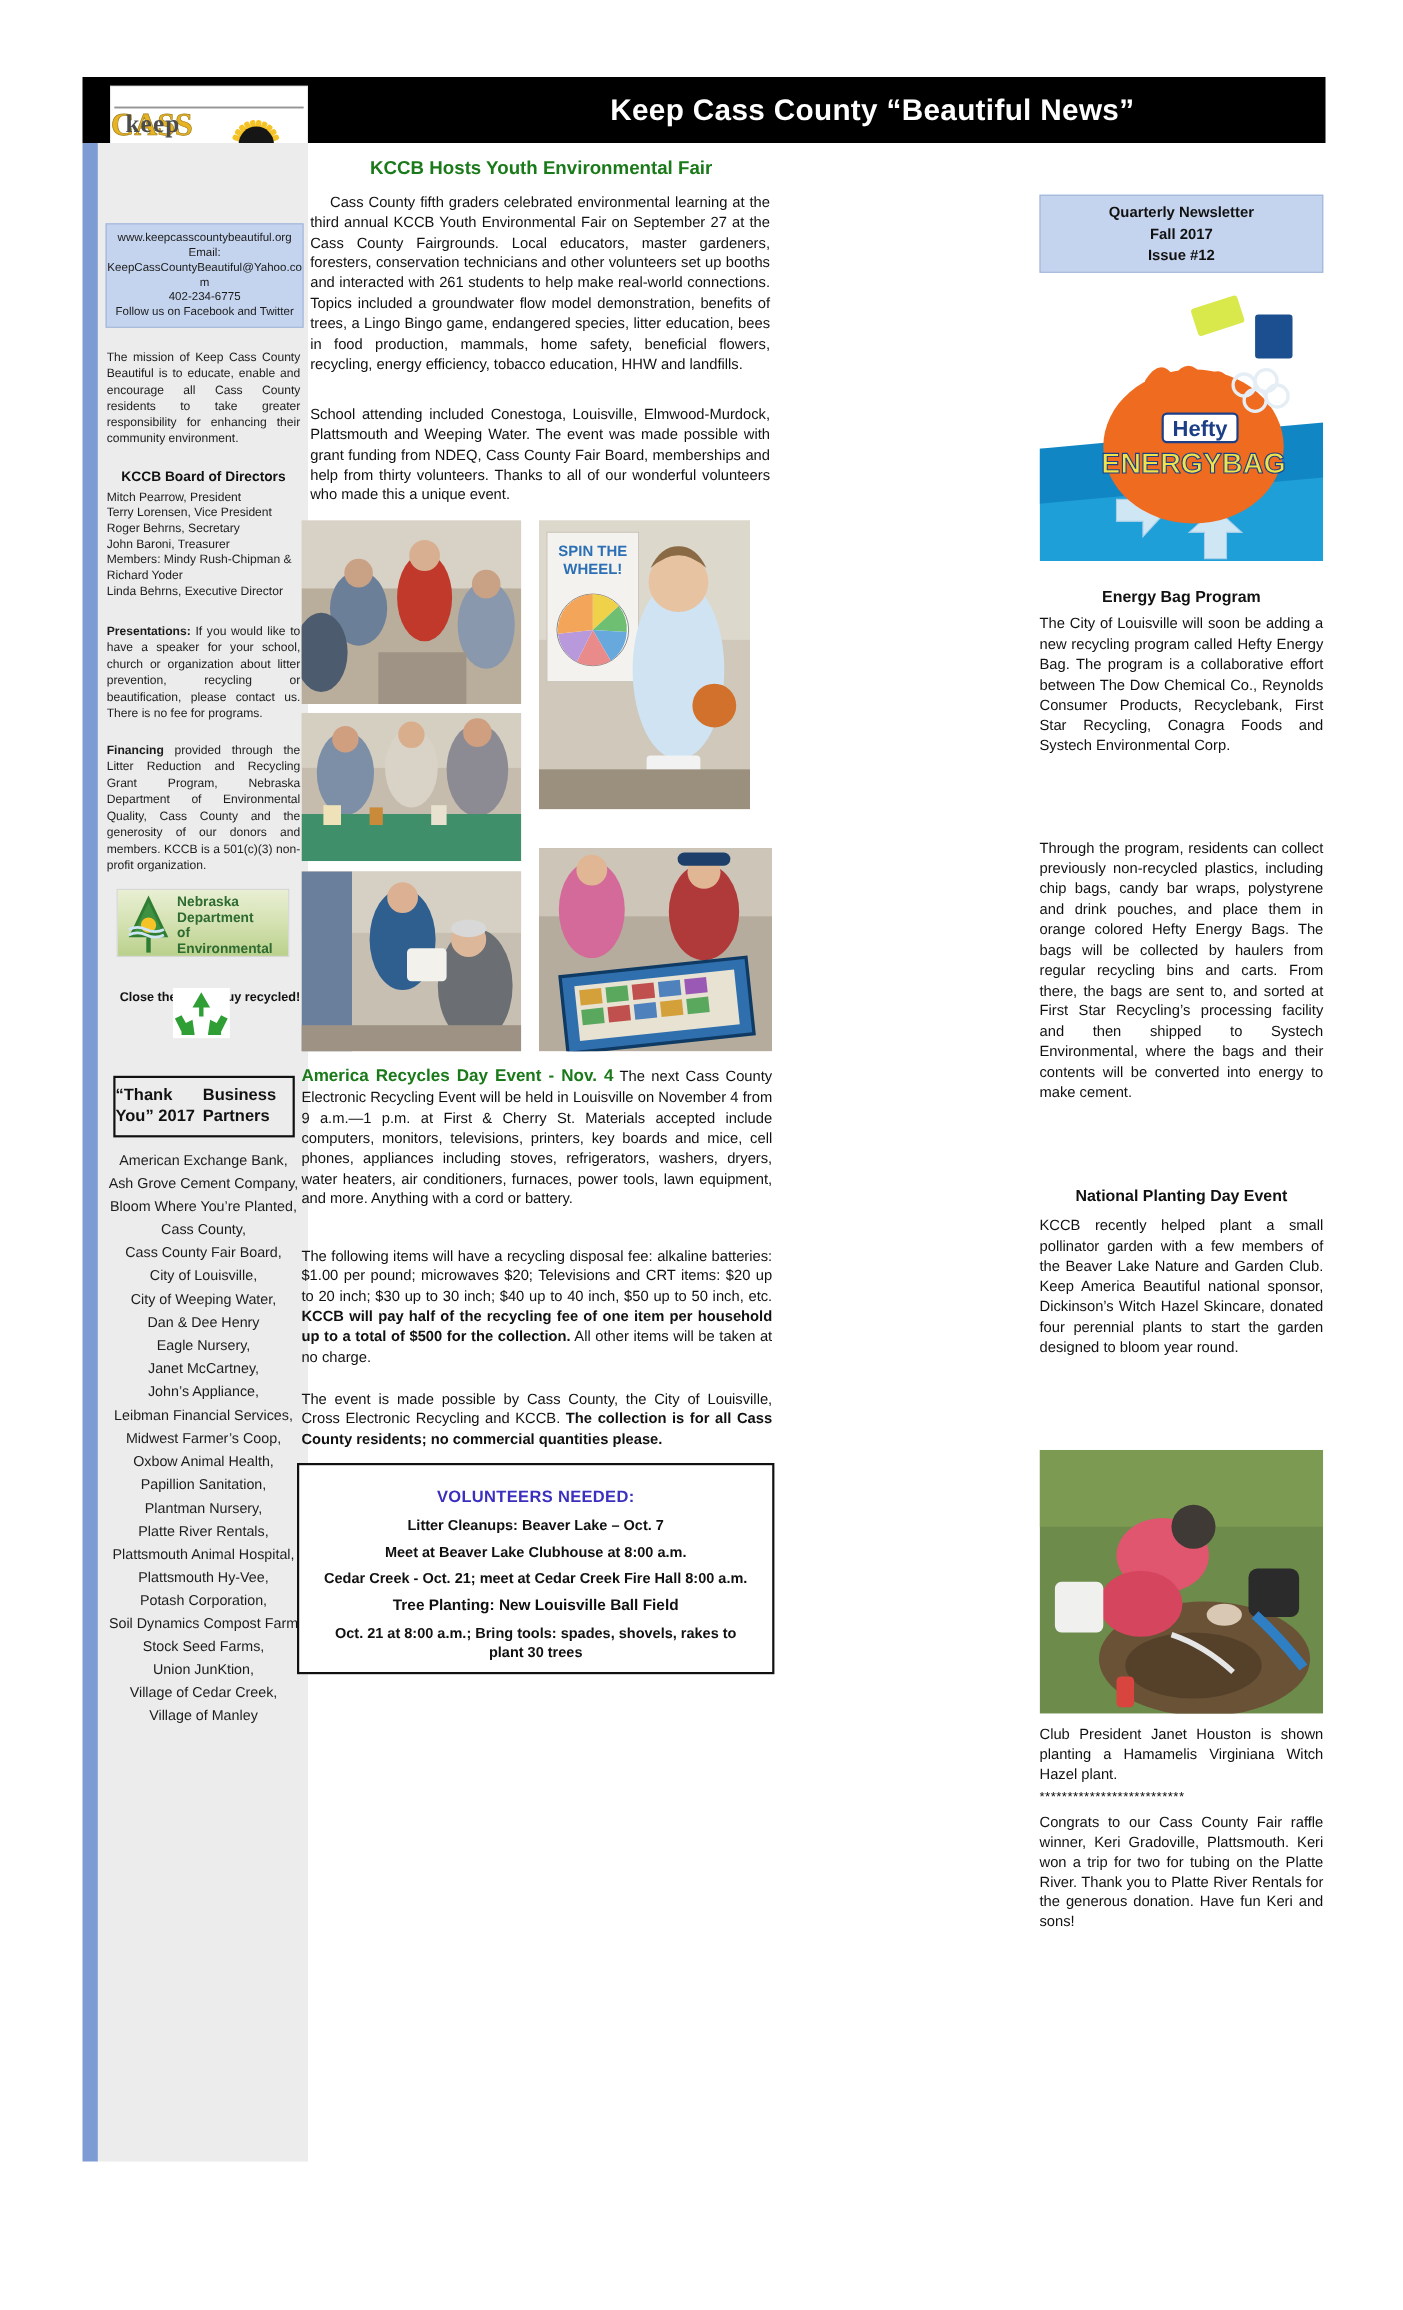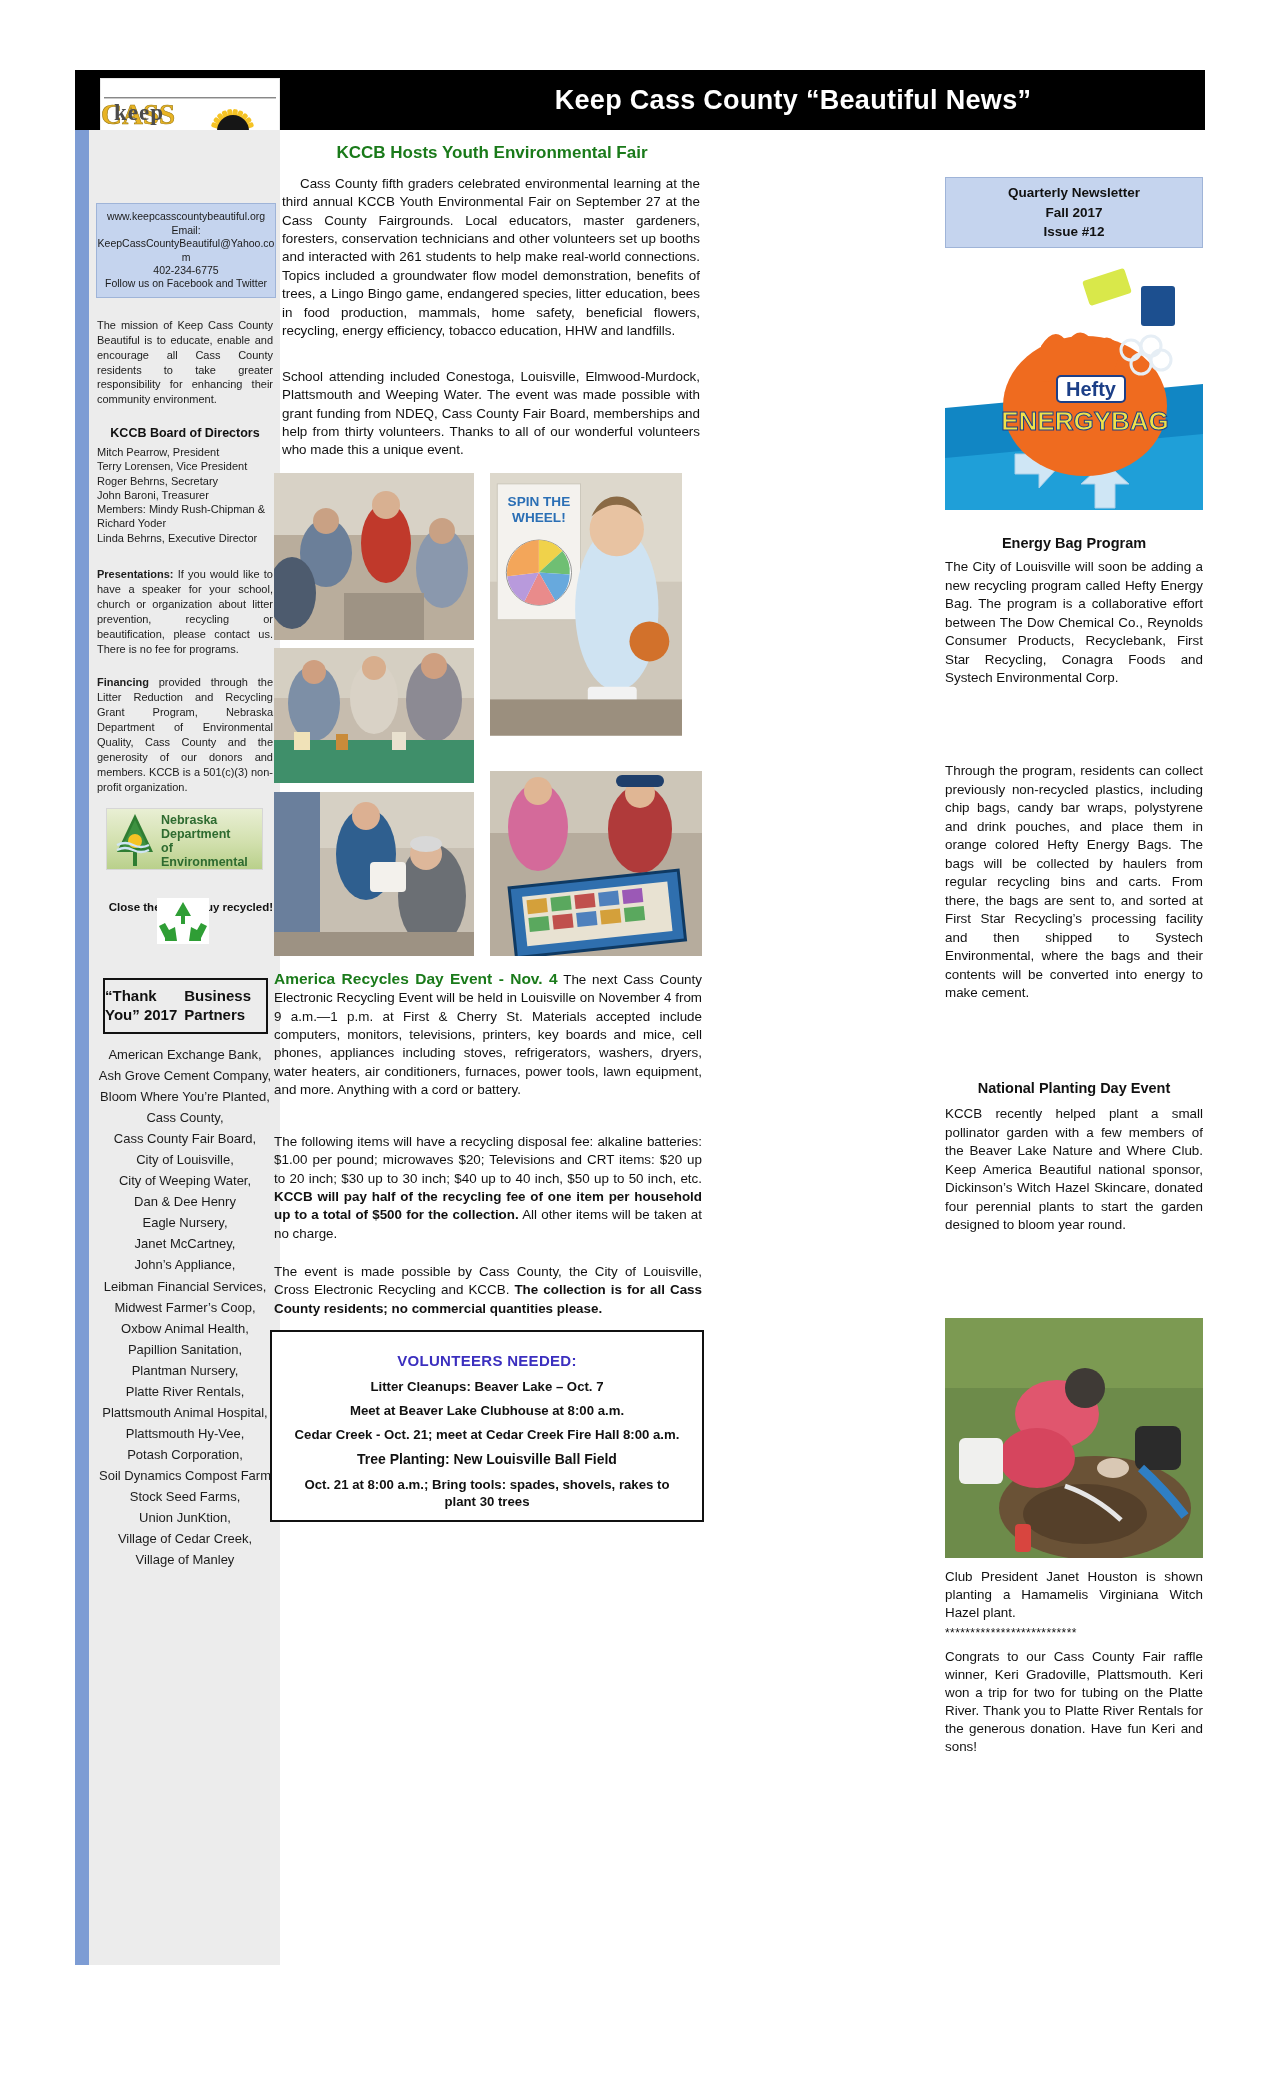--- a/index.html
+++ b/index.html
@@ -372,21 +372,21 @@
           <circle cx="216" cy="102" r="10"></circle>
       </g>
     </svg>
   </div>
 
   <div class="rhead1">Energy Bag Program</div>
   <div class="rp1">The City of Louisville will soon be  adding a new recycling program called Hefty Energy Bag. The program is a collaborative effort between The Dow Chemical Co.,  Reynolds Consumer Products, Recyclebank, First Star Recycling, Conagra Foods and Systech Environmental Corp.</div>
   <div class="rp2">Through the program, residents can collect previously non-recycled plastics, including chip bags, candy bar wraps, polystyrene and drink pouches, and place them in orange colored Hefty Energy Bags.  The bags will be collected by haulers from regular recycling bins and carts. From there, the bags are sent to, and sorted at First Star Recycling’s processing facility and then shipped to Systech Environmental, where the bags and their contents will be converted into energy to make cement.</div>
 
   <div class="rhead2">National Planting Day Event</div>
-  <div class="rp3">KCCB recently helped plant a small pollinator garden with a few members of the Beaver Lake Nature and Where Club. Keep America Beautiful national sponsor, Dickinson’s Witch Hazel Skincare, donated four perennial plants to start the garden  designed to bloom year round.</div>
+  <div class="rp3">KCCB recently helped plant a small pollinator garden with a few members of the Beaver Lake Nature and Garden Club. Keep America Beautiful national sponsor, Dickinson’s Witch Hazel Skincare, donated four perennial plants to start the garden  designed to bloom year round.</div>
 
   <div class="rph2">
     <svg class="fill" viewBox="0 0 258 240" preserveAspectRatio="none">
       <rect width="258" height="240" fill="#6d8b4a"></rect>
       <rect width="258" height="70" fill="#7c9a52"></rect>
       <ellipse cx="150" cy="190" rx="96" ry="52" fill="#6a5236"></ellipse>
       <ellipse cx="140" cy="196" rx="62" ry="30" fill="#55402a"></ellipse>
       <ellipse cx="112" cy="96" rx="42" ry="34" fill="#e0566e"></ellipse>
       <ellipse cx="92" cy="140" rx="38" ry="30" fill="#d6455e"></ellipse>
       <circle cx="140" cy="70" r="20" fill="#3f3a36"></circle>

